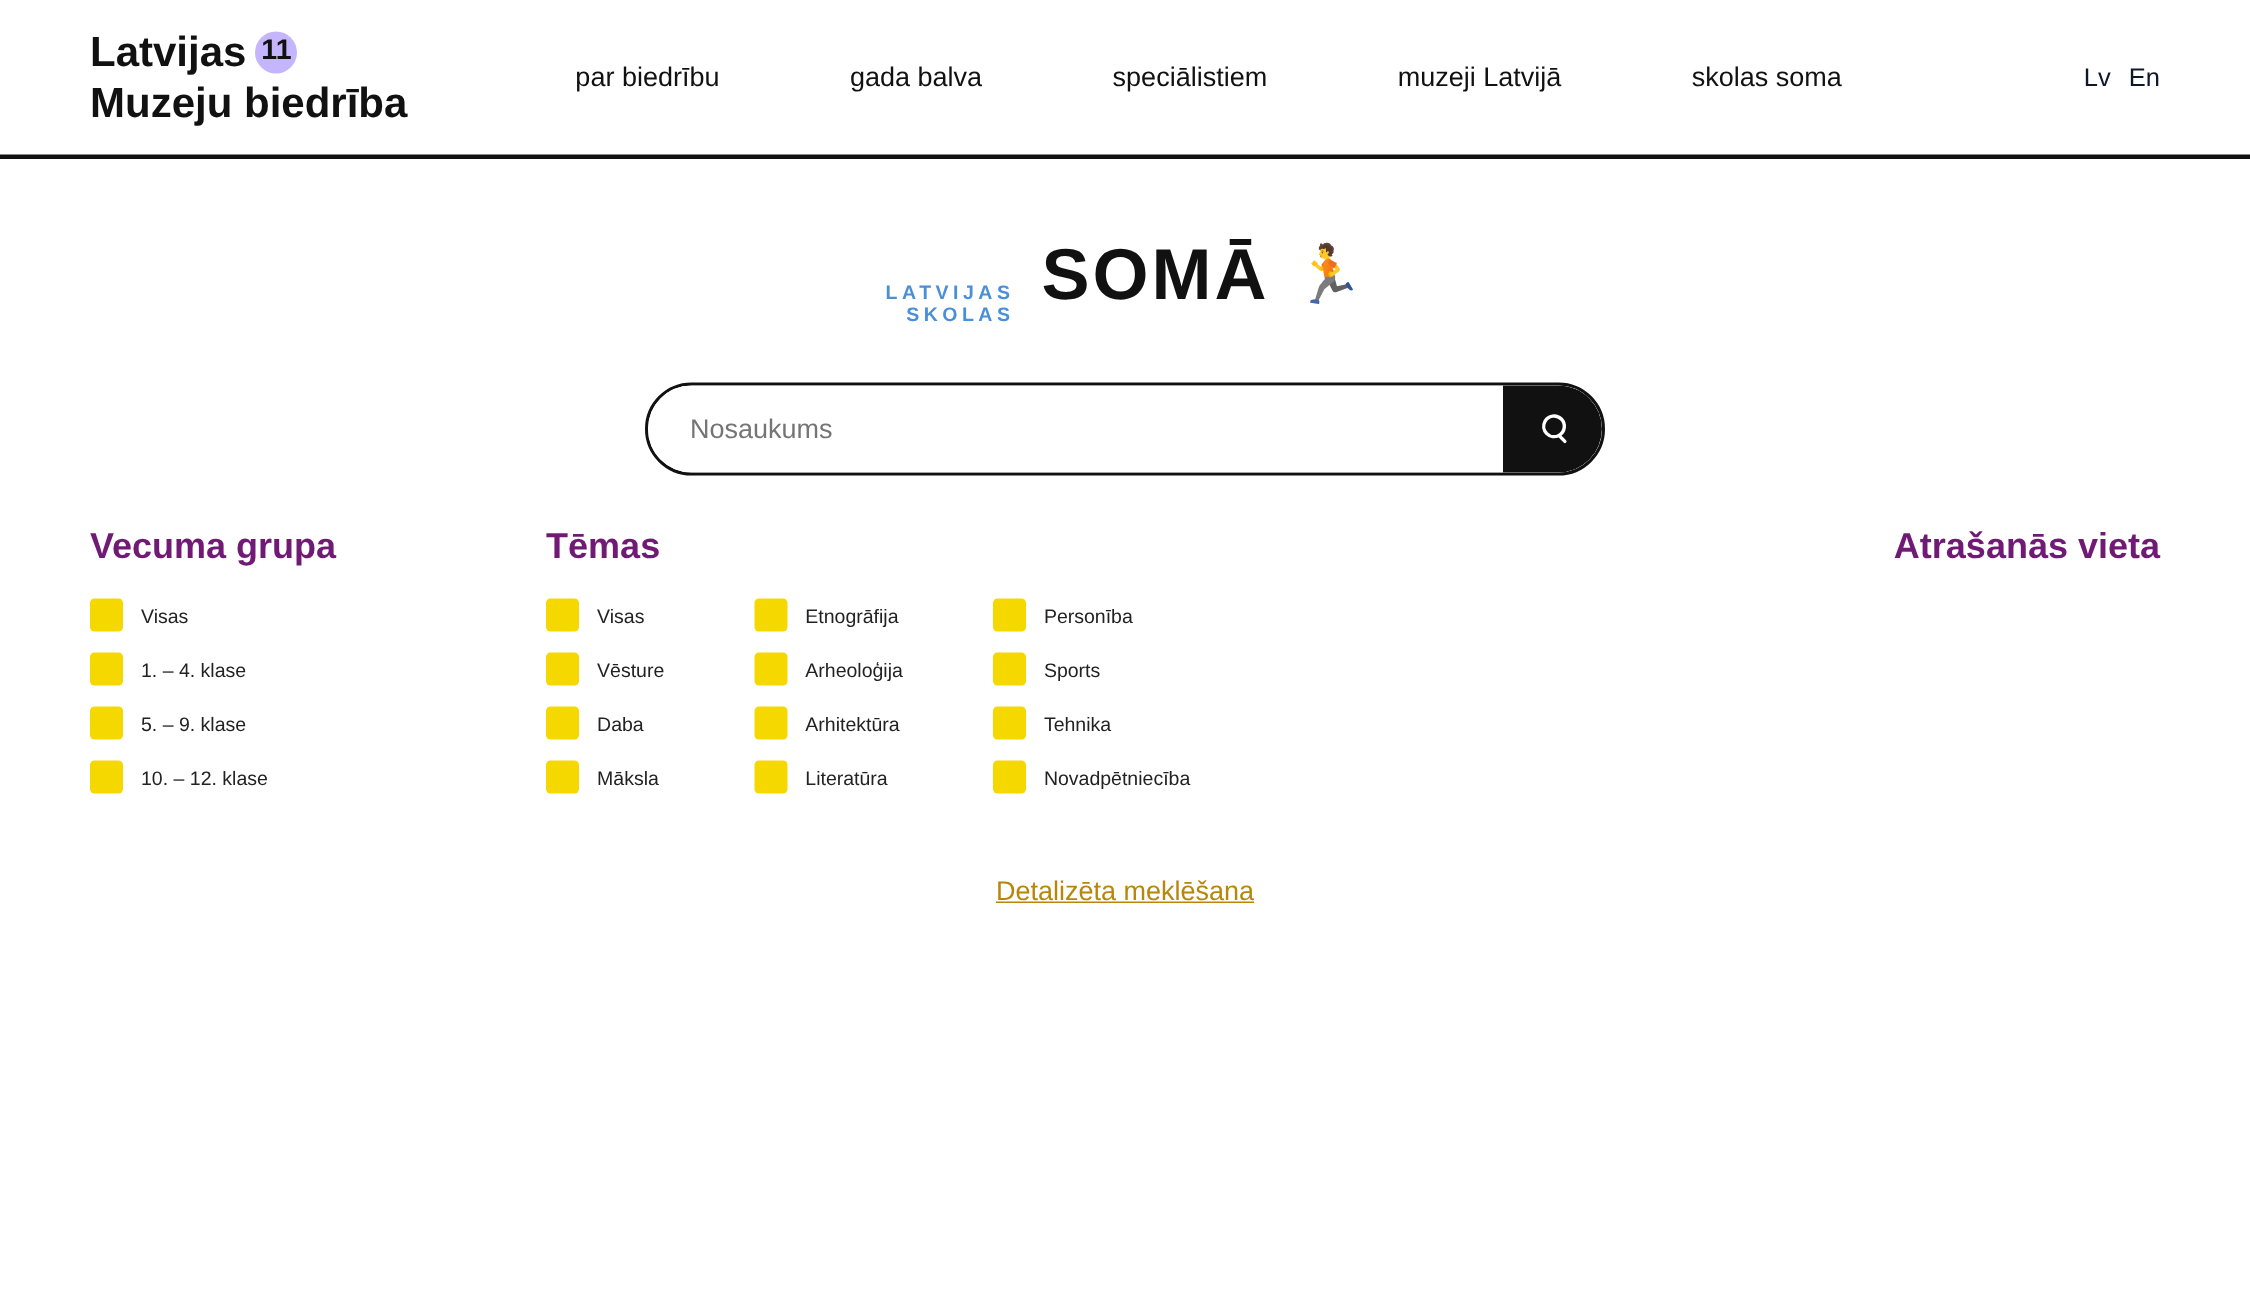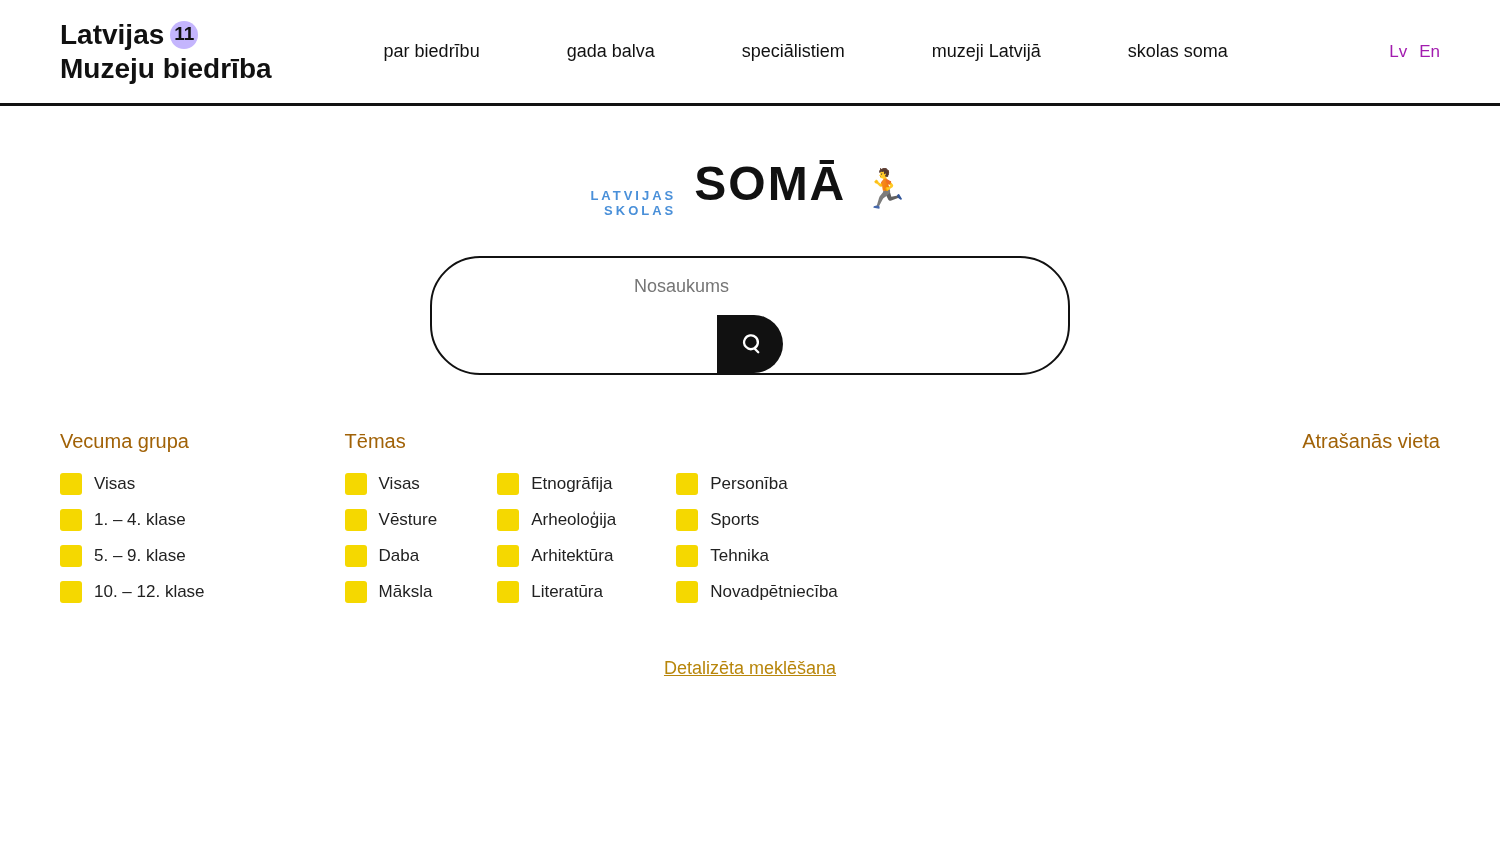--- a/index.html
+++ b/index.html
@@ -57,21 +57,21 @@
       color: #111;
       font-size: 18px;
       font-weight: 400;
       padding-left: 32px;
     }
     .lang-switcher {
       display: flex;
       gap: 12px;
       font-size: 17px;
       font-weight: 500;
-      color: #a21caf;
+      color: #0f172a;
     }
     .lang-switcher span {
       cursor: pointer;
     }
 
     
     main {
       display: flex;
       flex-direction: column;
       align-items: center;
@@ -86,44 +86,42 @@
       margin-bottom: 38px;
     }
     .skolas-soma-line1 {
       font-size: 13px;
       font-weight: 700;
       letter-spacing: 3px;
       color: #4a90d9;
     }
     .skolas-soma-line2 {
       display: flex;
-      align-items: flex-end;
+      align-items: center;
       gap: 16px;
     }
     .soma-word {
       font-size: 48px;
       font-weight: 900;
       color: #111;
       letter-spacing: 2px;
     }
     .soma-icon {
       font-size: 38px;
       color: #4a90d9;
     }
 
     
     .search-container {
       display: flex;
-      align-items: center;
       width: 640px;
       border: 2px solid #111;
       border-radius: 50px;
       overflow: hidden;
-      margin-bottom: 55px;
-      flex-direction: column;
+      margin-bottom: 34px;
     }
     .search-input {
       flex: 1;
       border: none;
       outline: none;
       font-size: 18px;
       padding: 18px 28px;
       color: #999;
       background: #fff;
     }
@@ -151,35 +149,35 @@
       gap: 0;
       align-items: flex-start;
     }
 
     .filter-group {
       display: flex;
       flex-direction: column;
       gap: 0;
     }
     .filter-group-title {
-      font-size: 20px;
-      font-weight: 400;
+      font-size: 24px;
+      font-weight: 700;
       margin-bottom: 20px;
-      color: #a16207;
+      color: #701a75;
     }
     .filter-items {
       display: flex;
       flex-direction: column;
       gap: 14px;
     }
     .filter-item {
       display: flex;
       align-items: center;
       gap: 12px;
-      font-size: 17px;
+      font-size: 13px;
       cursor: pointer;
     }
     .filter-square {
       width: 22px;
       height: 22px;
       background: #f5d800;
       border-radius: 3px;
       flex-shrink: 0;
     }
 

